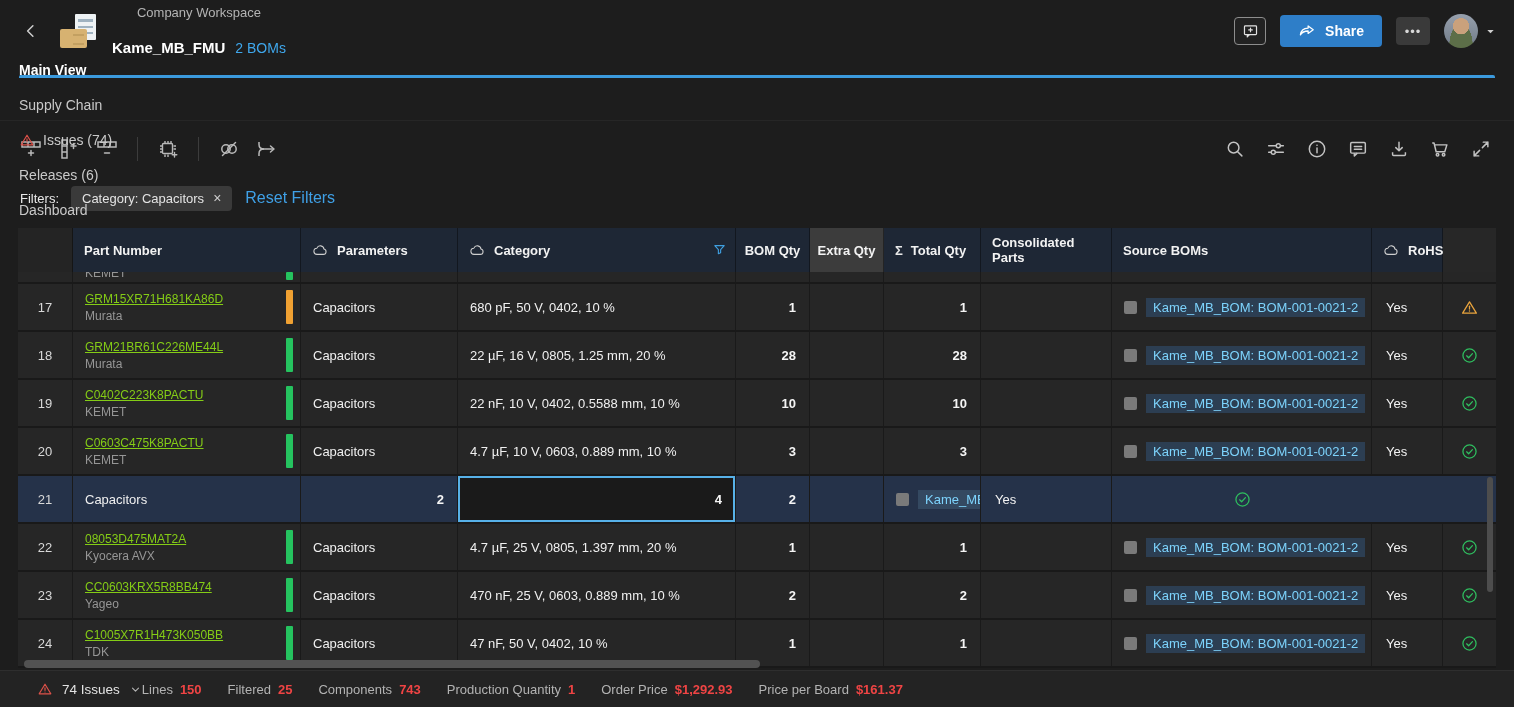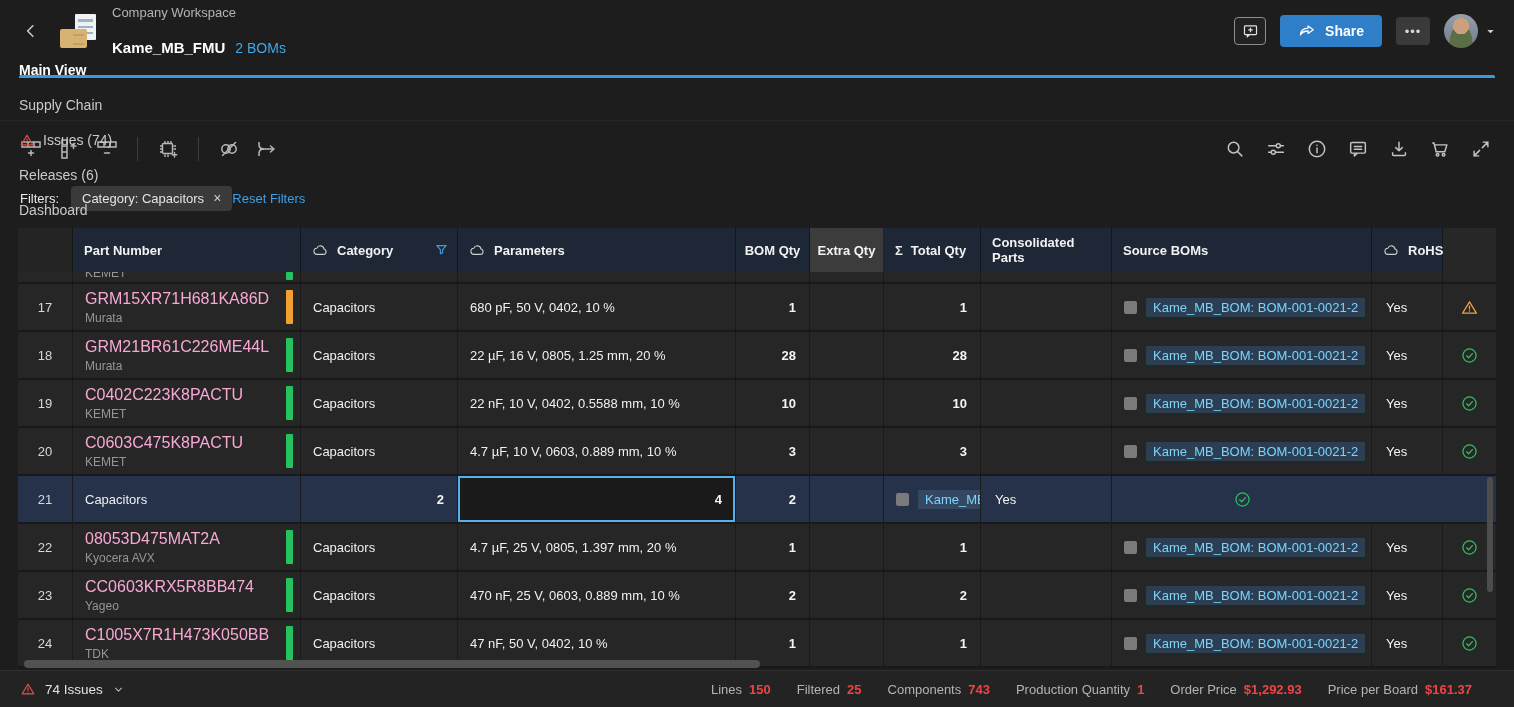--- a/index.html
+++ b/index.html
@@ -16,21 +16,21 @@
   .top-left { display:flex; align-items:center; }
   .icon-btn { background:none; border:none; color:#c8c8c8; cursor:pointer; display:flex; align-items:center; justify-content:center; padding:4px; }
   .back-btn { margin-right:16px; color:#cfcfcf; }
   .ws-icon { width:38px; height:34px; position:relative; margin-right:14px; }
   .ws-doc { position:absolute; right:2px; top:0; width:21px; height:26px; background:#eef2f4; border-radius:1px; }
   .ws-doc::after { content:""; position:absolute; left:3px; right:3px; top:5px; height:16px;
     background:repeating-linear-gradient(#9fb2c0 0 2.5px, transparent 2.5px 6.5px); }
   .ws-folder { position:absolute; left:0; bottom:0; width:27px; height:19px; background:#d7b271; border-radius:2px; }
   .ws-folder::after { content:""; position:absolute; right:3px; bottom:3px; width:11px; height:7px;
     border-top:2px solid #c3a061; border-bottom:2px solid #c3a061; }
-  .title-block { line-height:1.25; }
+  .title-block { line-height:1.25;text-align:center; }
   .ws-label { color:#b4b4b4; font-size:13px; }
   .proj-line { display:flex; align-items:baseline; gap:10px; margin-top:18px; }
   .proj-name { color:#ffffff; font-weight:bold; font-size:15px; }
   .boms-link { color:#3fa7ec; font-size:14px; text-decoration:none; cursor:pointer; }
   .top-right { display:flex; align-items:center; gap:14px; }
   .comment-add-btn { width:32px; height:28px; border:1.5px solid #8d8d8d; border-radius:4px; color:#e2e2e2; background:#222; }
   .share-btn { height:32px; padding:0 18px; border:none; border-radius:4px; background:#2e7ec8; color:#fff;
     font-weight:bold; font-size:14px; display:flex; align-items:center; gap:9px; cursor:pointer; }
   .more-btn { width:34px; height:28px; border:none; border-radius:4px; background:#3a3a3a; color:#d8d8d8;
     font-size:13px; letter-spacing:1px; cursor:pointer; }
@@ -55,21 +55,21 @@
   .tool-sep { width:1px; height:24px; background:#3c3c3c; margin:0 7px; }
   .tool-group.right { gap:11px; padding-right:2px; }
   .tool-group.right .tool-btn { color:#c3c3c3; }
 
   
   .filters { height:42px; display:flex; align-items:center; padding:0 20px; background:#1d1d1d; }
   .filters-label { color:#eaeaea; margin-right:12px; }
   .chip { display:flex; align-items:center; gap:9px; background:#3a3a3a; border-radius:4px; padding:5px 11px; cursor:pointer; }
   .chip-text { color:#e4e4e4; font-size:13px; }
   .chip-x { color:#cfcfcf; font-size:14px; line-height:1; cursor:pointer; }
-  .reset-link { color:#3fa0e6; margin-left:0; text-decoration:none; font-size:13px; cursor:pointer; }
+  .reset-link { color:#3fa0e6; margin-left:13px; text-decoration:none; font-size:16px; cursor:pointer; }
 
   
   .table-wrap { margin:9px 18px 0 18px; width:1478px; height:440px; position:relative; }
   .grid-row { display:grid; grid-template-columns:55px 228px 157px 278px 74px 74px 97px 131px 260px 71px 53px; }
   .thead { height:44px; }
   .hcell { background:#1e2735; color:#f2f2f2; font-weight:bold; font-size:13px;
     display:flex; align-items:center; padding:0 11px; gap:8px; position:relative;
     border-right:1px solid rgba(0,0,0,0.4); cursor:pointer; }
   .hcell .cloud { color:#cfcfcf; flex:0 0 auto; }
   .h-num { background:#242424; }
@@ -79,21 +79,21 @@
   .funnel { position:absolute; right:8px; top:50%; transform:translateY(-50%); color:#3f9fe0; }
   .sigma { font-weight:bold; color:#e8e8e8; }
 
   .trow { height:48px; background:#262626; border-bottom:2px solid #191919; }
   .trow.partial { height:12px; overflow:hidden; border-bottom:2px solid #191919; }
   .trow.highlight { background:#253249; }
   .cell { border-right:1px solid #1a1a1a; display:flex; align-items:center; overflow:hidden; position:relative; }
   .cell:last-child { border-right:none; }
   .c-num { justify-content:center; color:#d8d8d8; }
   .c-part { flex-direction:column; align-items:flex-start; justify-content:center; padding:0 20px 0 12px; }
-  .part-no { color:#f9a8d4; font-size:16px; white-space:nowrap; }
+  .part-no { color:#84cc16; font-size:12px; white-space:nowrap;text-decoration:underline; }
   .part-mfr { color:#969696; font-size:12px; margin-top:3px; white-space:nowrap; }
   .status-bar { position:absolute; right:7px; top:6px; bottom:6px; width:7px; border-radius:1px; }
   .trow.partial .status-bar { top:0; bottom:2px; }
   .trow.partial .part-mfr { margin-top:-9px; }
   .c-cat, .c-par { padding:0 12px; color:#f0f0f0; white-space:nowrap; }
   .c-qty { justify-content:flex-end; padding:0 13px; color:#f5f5f5; font-weight:bold; }
   .c-extra.selected { background:#1a1a1a; box-shadow:inset 0 0 0 2px #57b1e8; }
   .c-src { padding:0 12px; gap:9px; }
   .src-square { width:13px; height:13px; background:#7a7a7a; border-radius:2px; flex:0 0 auto; cursor:pointer; }
   .src-pill { background:#2c3e52; border-radius:0; padding:2px 7px; color:#7dd3fc; font-size:13px;
@@ -101,21 +101,21 @@
   .trow.highlight .src-pill { background:#34496१; background:#344961; }
   .c-rohs { padding:0 14px; color:#f2f2f2; }
   .c-status { justify-content:center; }
   .c-status svg { cursor:pointer; }
 
   .hscroll-thumb { position:absolute; left:6px; bottom:0; width:736px; height:8px; background:#525252; border-radius:4px; cursor:pointer; }
   .vscroll-thumb { position:absolute; right:3px; top:249px; width:6px; height:115px; background:#4d4d4d; border-radius:3px; cursor:pointer; }
 
   
   .statusbar { margin-top:2px; height:38px; flex:1; background:#232323; border-top:1px solid #2e2e2e;
-    display:flex; align-items:center; justify-content:space-between; padding:0 42px 0 20px; }
+    display:flex; align-items:center; padding:0 42px 0 37px; }
   .issues-toggle { display:flex; align-items:center; gap:9px; cursor:pointer; color:#e3e3e3; font-size:13.5px; background:none; border:none; }
   .stats { display:flex; align-items:center; gap:26px; }
   .stat { display:flex; align-items:baseline; gap:7px; }
   .stat-label { color:#b3b3b3; font-size:13px; }
   .stat-value { color:#ef4444; font-weight:bold; font-size:13px; }
 
   .warn-red { color:#dd5149; }
 </style>
 </head>
 <body>
@@ -296,30 +296,30 @@
   <div class="table-wrap">
     <div class="grid-row thead">
       <div class="hcell h-num"></div>
       <div class="hcell">
           <span>Part Number</span>
         </div>
       <div class="hcell">
         <svg class="cloud" width="17" height="17" viewBox="0 0 24 24" fill="none" stroke="currentColor" stroke-width="1.5">
             <path d="M7.3 17.5h8.9a3.8 3.8 0 0 0 .7-7.5 5.2 5.2 0 0 0-10-1.3 4.4 4.4 0 0 0 .4 8.8z" stroke-linejoin="round"></path>
           </svg>
+        <span>Parameters</span>
+      </div>
+      <div class="hcell">
+        <svg class="cloud" width="17" height="17" viewBox="0 0 24 24" fill="none" stroke="currentColor" stroke-width="1.5">
+            <path d="M7.3 17.5h8.9a3.8 3.8 0 0 0 .7-7.5 5.2 5.2 0 0 0-10-1.3 4.4 4.4 0 0 0 .4 8.8z" stroke-linejoin="round"></path>
+          </svg>
         <span>Category</span>
         <svg class="funnel" width="15" height="15" viewBox="0 0 24 24" fill="none" stroke="currentColor" stroke-width="1.8">
             <path d="M4.5 5h15l-5.7 6.5v5l-3.6 1.5v-6.5z" stroke-linejoin="round"></path>
           </svg>
-      </div>
-      <div class="hcell">
-        <svg class="cloud" width="17" height="17" viewBox="0 0 24 24" fill="none" stroke="currentColor" stroke-width="1.5">
-            <path d="M7.3 17.5h8.9a3.8 3.8 0 0 0 .7-7.5 5.2 5.2 0 0 0-10-1.3 4.4 4.4 0 0 0 .4 8.8z" stroke-linejoin="round"></path>
-          </svg>
-        <span>Parameters</span>
       </div>
       <div class="hcell h-qty">
           <span>BOM Qty</span>
         </div>
       <div class="hcell h-qty h-extra">
           <span>Extra Qty</span>
         </div>
       <div class="hcell">
         <span class="sigma">Σ</span>
         <span>Total Qty</span>

